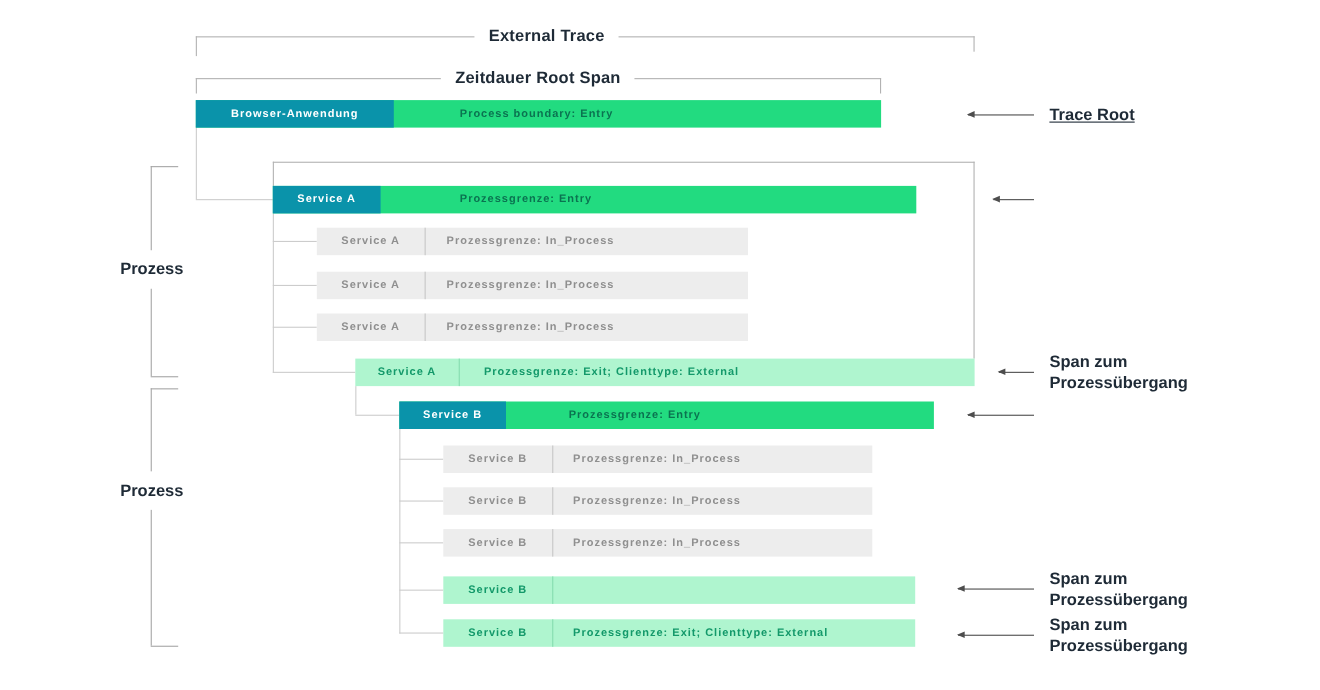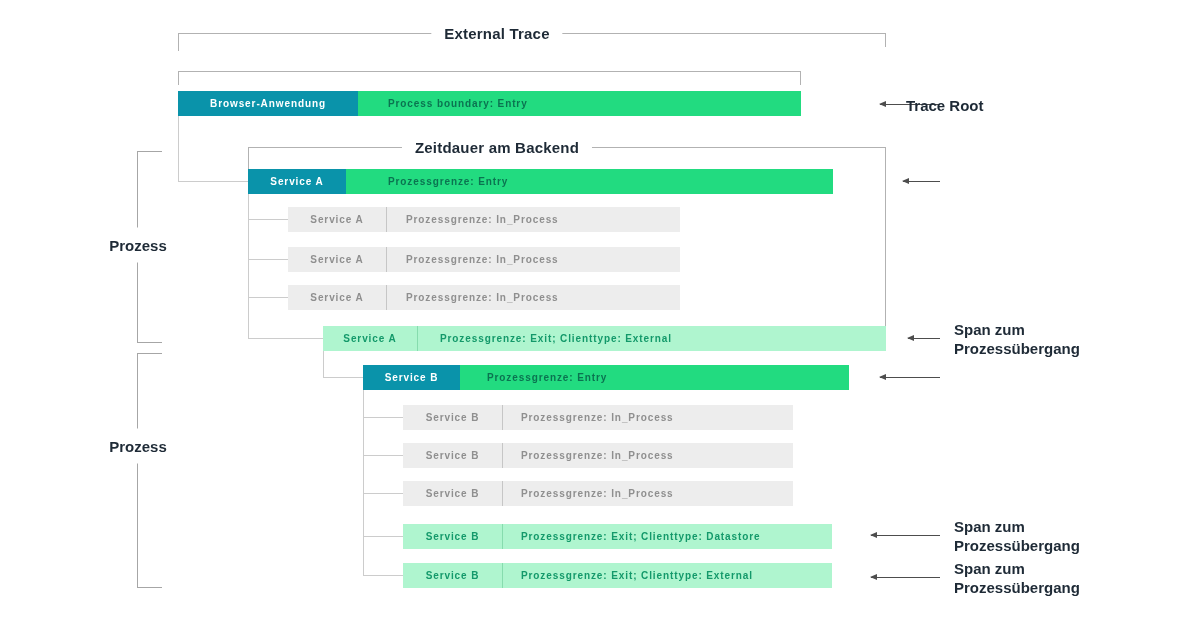--- a/index.html
+++ b/index.html
@@ -19,21 +19,21 @@
   .pline{position:absolute;background:#a6a6a6;}
   .process-label{
     position:absolute;transform:translate(-50%,-50%);background:#fff;
     padding:9px 2px;font-size:15px;font-weight:700;color:#1e2a36;white-space:nowrap;
   }
   
   .bar{position:absolute;height:25px;display:flex;align-items:stretch;
        font-size:10px;font-weight:700;letter-spacing:.9px;}
   .bar .seg{display:flex;align-items:center;justify-content:center;flex:0 0 auto;}
   .bar .desc{display:flex;align-items:center;flex:1 1 auto;white-space:nowrap;overflow:hidden;}
-  .bar.entry{background:#22db80;}
+  .bar.entry{background:#22db80;gap:30px;}
   .bar.entry .seg{background:#0a93aa;color:#ffffff;}
   .bar.entry .desc{color:#0b7350;}
   .bar.inproc{background:#ededed;color:#8f8f8f;}
   .bar.inproc .seg{border-right:1px solid #c6c6c6;}
   .bar.exit{background:#aff5cf;color:#13996a;}
   .bar.exit .seg{border-right:1px solid #86dcae;}
   
   .cline{position:absolute;background:#cccccc;}
   
   .arrow{position:absolute;height:1px;background:#4d4d4d;}
@@ -53,25 +53,25 @@
 <div class="canvas">
 
   <div class="bracket-h" style="left:178px;top:33px;width:708px;"></div>
   <div class="bracket-drop" style="left:178px;top:33px;height:18px;"></div>
   <div class="bracket-drop" style="left:885px;top:33px;height:14px;"></div>
   <div class="bracket-label" style="left:497px;top:33px;">External Trace</div>
 
   <div class="bracket-h" style="left:178px;top:71px;width:623px;"></div>
   <div class="bracket-drop" style="left:178px;top:71px;height:14px;"></div>
   <div class="bracket-drop" style="left:800px;top:71px;height:14px;"></div>
+  <div class="bracket-label" style="left:489px;top:71px;">Zeitdauer Root Span</div>
 
   <div class="bracket-h" style="left:248px;top:147px;width:638px;"></div>
   <div class="bracket-drop" style="left:248px;top:147px;height:22px;"></div>
   <div class="bracket-drop" style="left:885px;top:147px;height:179px;"></div>
-  <div class="bracket-label" style="left:497px;top:147px;">Zeitdauer am Backend</div>
 
   <div class="pline" style="left:137px;top:151px;width:25px;height:1px;"></div>
   <div class="pline" style="left:137px;top:151px;width:1px;height:191px;"></div>
   <div class="pline" style="left:137px;top:342px;width:25px;height:1px;"></div>
   <div class="process-label" style="left:138px;top:245px;">Prozess</div>
 
   <div class="pline" style="left:137px;top:353px;width:25px;height:1px;"></div>
   <div class="pline" style="left:137px;top:353px;width:1px;height:234px;"></div>
   <div class="pline" style="left:137px;top:587px;width:25px;height:1px;"></div>
   <div class="process-label" style="left:138px;top:446px;">Prozess</div>
@@ -140,30 +140,29 @@
     <div class="desc" style="padding-left:18px;">Prozessgrenze: In_Process</div>
   </div>
 
   <div class="bar inproc" style="left:403px;top:481px;width:390px;">
     <div class="seg" style="width:99px;">Service B</div>
     <div class="desc" style="padding-left:18px;">Prozessgrenze: In_Process</div>
   </div>
 
   <div class="bar exit" style="left:403px;top:524px;width:429px;">
     <div class="seg" style="width:99px;">Service B</div>
-    <div class="desc" style="padding-left:18px;">Prozessgrenze: Exit; Clienttype: Datastore</div>
   </div>
 
   <div class="bar exit" style="left:403px;top:563px;width:429px;">
     <div class="seg" style="width:99px;">Service B</div>
     <div class="desc" style="padding-left:18px;">Prozessgrenze: Exit; Clienttype: External</div>
   </div>
 
   <div class="arrow" style="left:880px;top:104px;width:60px;"></div>
-  <div class="note" style="left:906px;top:105px;">Trace Root</div>
+  <div class="note" style="left:954px;top:105px;text-decoration:underline;">Trace Root</div>
 
   <div class="arrow" style="left:903px;top:181px;width:37px;"></div>
 
   <div class="arrow" style="left:908px;top:338px;width:32px;"></div>
   <div class="note" style="left:954px;top:339px;">Span zum Prozessübergang</div>
 
   <div class="arrow" style="left:880px;top:377px;width:60px;"></div>
 
   <div class="arrow" style="left:871px;top:535px;width:69px;"></div>
   <div class="note" style="left:954px;top:536px;">Span zum Prozessübergang</div>

